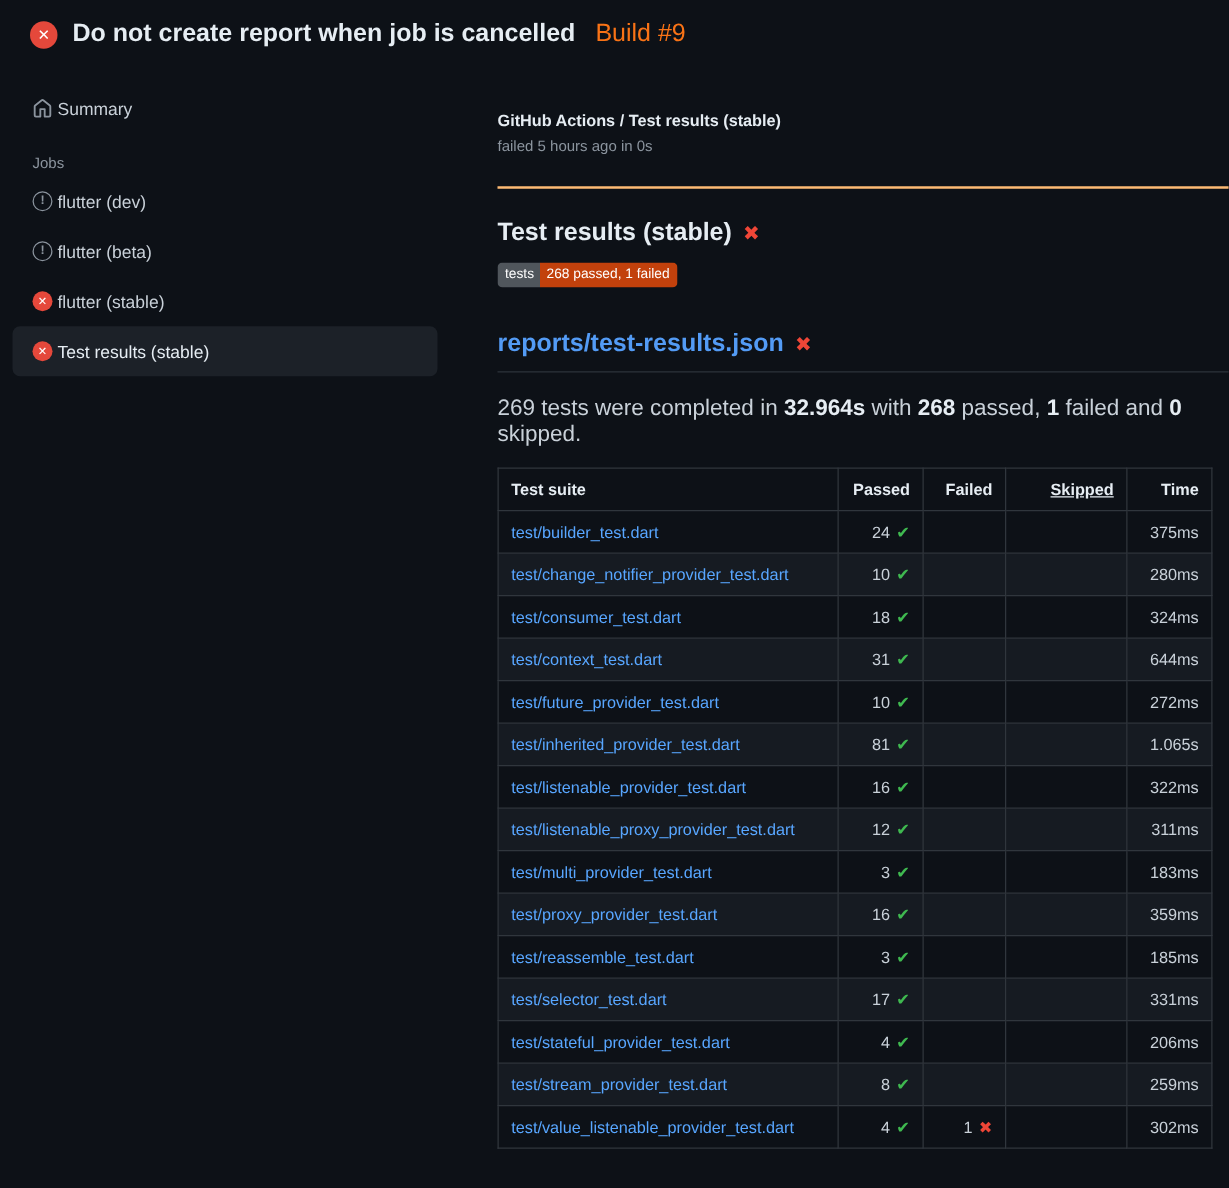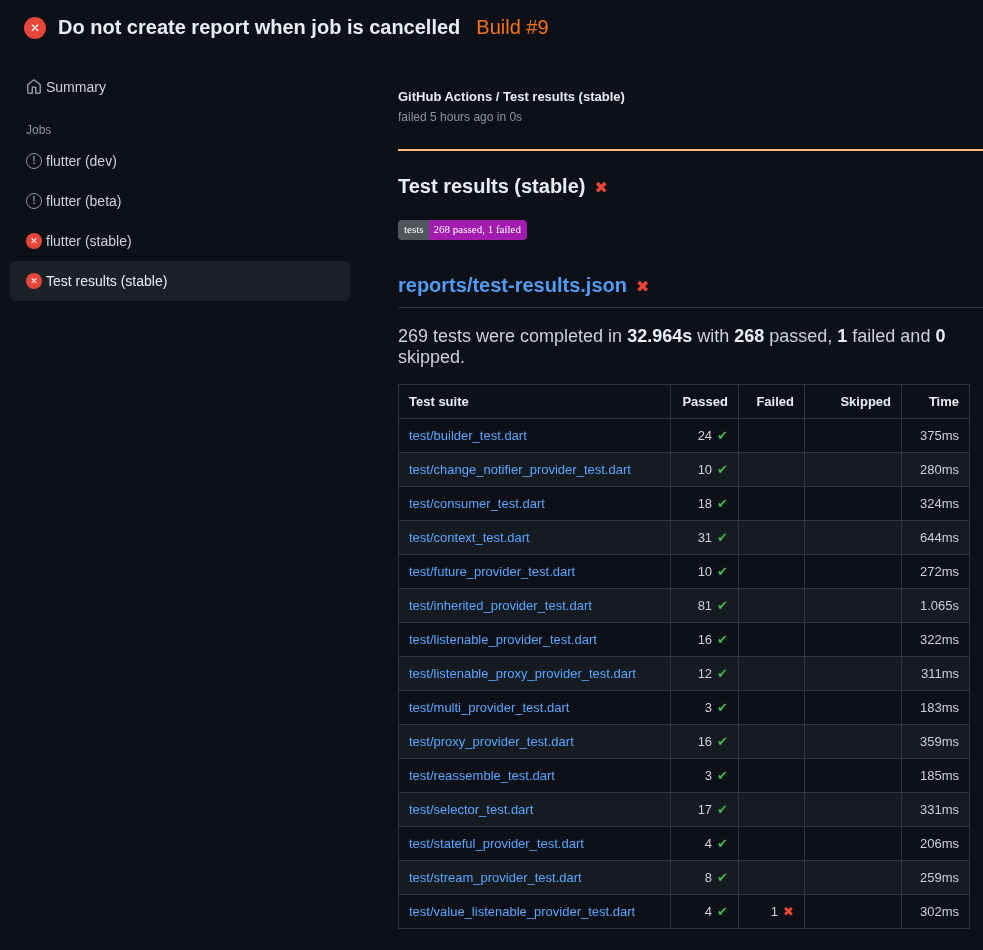--- a/index.html
+++ b/index.html
@@ -44,46 +44,46 @@
   
   .main { flex:1; padding:38px 0 0 32px; min-width:0; }
   .run-header { padding-bottom:25px; border-bottom:2px solid #fdba74; }
   .breadcrumb { font-size:13px; font-weight:700; color:#e6edf3; }
   .run-meta { font-size:12px; color:#8b949e; margin-top:6px; }
 
   h1.section-title { margin-top:24px; font-size:20px; font-weight:700; color:#e6edf3; }
   .x-mark { color:#ef4637; font-size:16px; font-weight:700; margin-left:9px; }
 
   .badge {
-    display:inline-flex; margin-top:22px; border-radius:4px; overflow:hidden;
-    font-size:11px; line-height:1; color:#fff;font-family:Liberation Serif, serif;
+    display:inline-flex; margin-top:12px; border-radius:4px; overflow:hidden;
+    font-size:11px; line-height:1; color:#fff;
   }
   .badge-label { background:#50565c; padding:4px 5px 5px 6px; }
-  .badge-value { background:#a21caf; padding:4px 6px 5px 5px; }
+  .badge-value { background:#c2410c; padding:4px 6px 5px 5px; }
 
   h2.report-title {
     margin-top:34px; font-size:20px; font-weight:700;
     padding-bottom:10px; border-bottom:1px solid #2d333b;
   }
   .report-link { color:#539bf5; text-decoration:none; cursor:pointer; }
 
   .summary-line { margin-top:18px; font-size:18px; color:#c9d1d9; }
   .summary-line b { color:#e6edf3; }
 
   table.results {
     border-collapse:collapse; margin-top:16px; width:553px; font-size:13px;
     table-layout:fixed;
   }
   .results th, .results td { border:1px solid #30363d; padding:8px 10px; height:34px; }
   .results th { color:#e6edf3; font-weight:700; text-align:left; }
   .results th.num, .results td.num { text-align:right; }
   .results th:nth-child(1){ width:272px; }
   .results th:nth-child(2){ width:68px;margin-left:39px; }
   .results th:nth-child(3){ width:66px;text-align:right; }
-  .results th:nth-child(4){ width:97px; }
+  .results th:nth-child(4){ width:97px;text-decoration:underline; }
   .results th:nth-child(5){ width:68px; }
   .results tbody tr:nth-child(even){ background:#161b22; }
   .results a.link { color:#58a6ff; text-decoration:none; cursor:pointer; }
   .results .mark { margin-left:5px; font-weight:700; }
   .results .mark.ok { color:#3fb950; }
   .results .mark.bad { color:#ef4637; }
   .results td.time-col { color:#c9d1d9; }
 </style>
 </head>
 <body>

